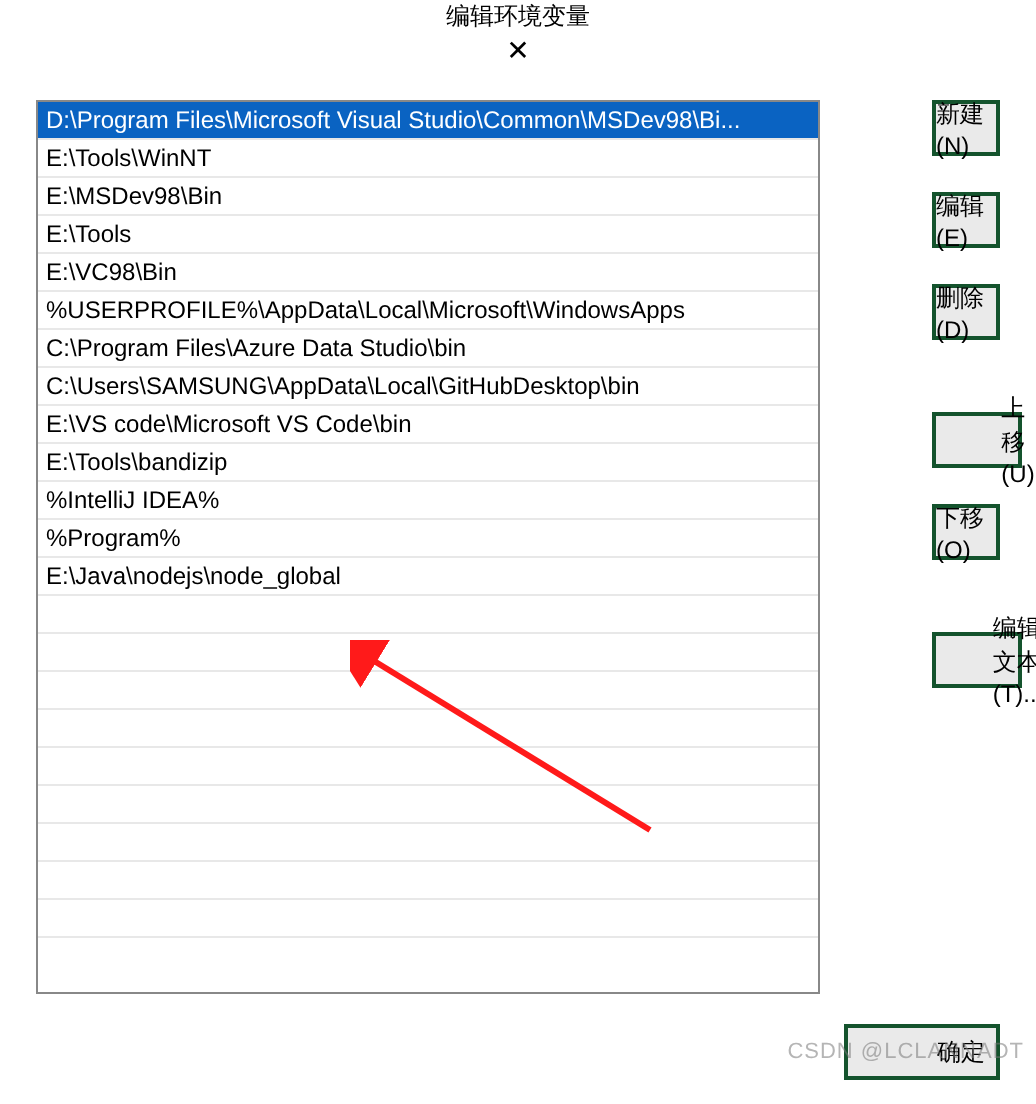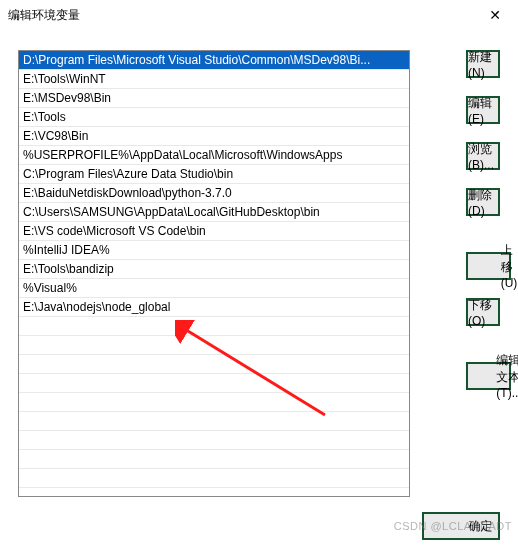--- a/index.html
+++ b/index.html
@@ -13,20 +13,21 @@
     overflow: hidden;
     position: relative;
   }
   .titlebar {
     height: 30px;
     display: flex;
     align-items: center;
     padding: 0 8px;
     background: #fff;
     justify-content: space-between;
+    flex-direction: column;
   }
   .titlebar .title { font-size: 12px; }
   .close-x {
     width: 30px; height: 30px;
     display: flex; align-items: center; justify-content: center;
     font-size: 14px;
     cursor: pointer;
   }
   .content {
     position: absolute;
@@ -111,42 +112,40 @@
 
 <div class="content">
   <div class="listbox" id="listbox">
       <div class="row selected">D:\Program Files\Microsoft Visual Studio\Common\MSDev98\Bi...</div>
       <div class="row">E:\Tools\WinNT</div>
       <div class="row">E:\MSDev98\Bin</div>
       <div class="row">E:\Tools</div>
       <div class="row">E:\VC98\Bin</div>
       <div class="row">%USERPROFILE%\AppData\Local\Microsoft\WindowsApps</div>
       <div class="row">C:\Program Files\Azure Data Studio\bin</div>
-      <div class="row">E:\BaiduNetdiskDownload\python-3.7.0</div>
       <div class="row">C:\Users\SAMSUNG\AppData\Local\GitHubDesktop\bin</div>
       <div class="row">E:\VS code\Microsoft VS Code\bin</div>
+      <div class="row">E:\Tools\bandizip</div>
       <div class="row">%IntelliJ IDEA%</div>
-      <div class="row">E:\Tools\bandizip</div>
-      <div class="row">%Visual%</div>
+      <div class="row">%Program%</div>
       <div class="row">E:\Java\nodejs\node_global</div>
       <div class="row"></div>
       <div class="row"></div>
       <div class="row"></div>
       <div class="row"></div>
       <div class="row"></div>
       <div class="row"></div>
       <div class="row"></div>
       <div class="row"></div>
       <div class="row"></div>
     </div>
 
   <div class="side">
     <div class="btn">新建(N)</div>
     <div class="btn gap-small">编辑(E)</div>
-    <div class="btn gap-small">浏览(B)...</div>
     <div class="btn gap-small">删除(D)</div>
     <div class="btn gap-large">上移(U)</div>
     <div class="btn gap-small">下移(O)</div>
     <div class="btn gap-large">编辑文本(T)...</div>
   </div>
 </div>
 
 <div class="footer">
   <div class="btn">确定</div>
 </div>

